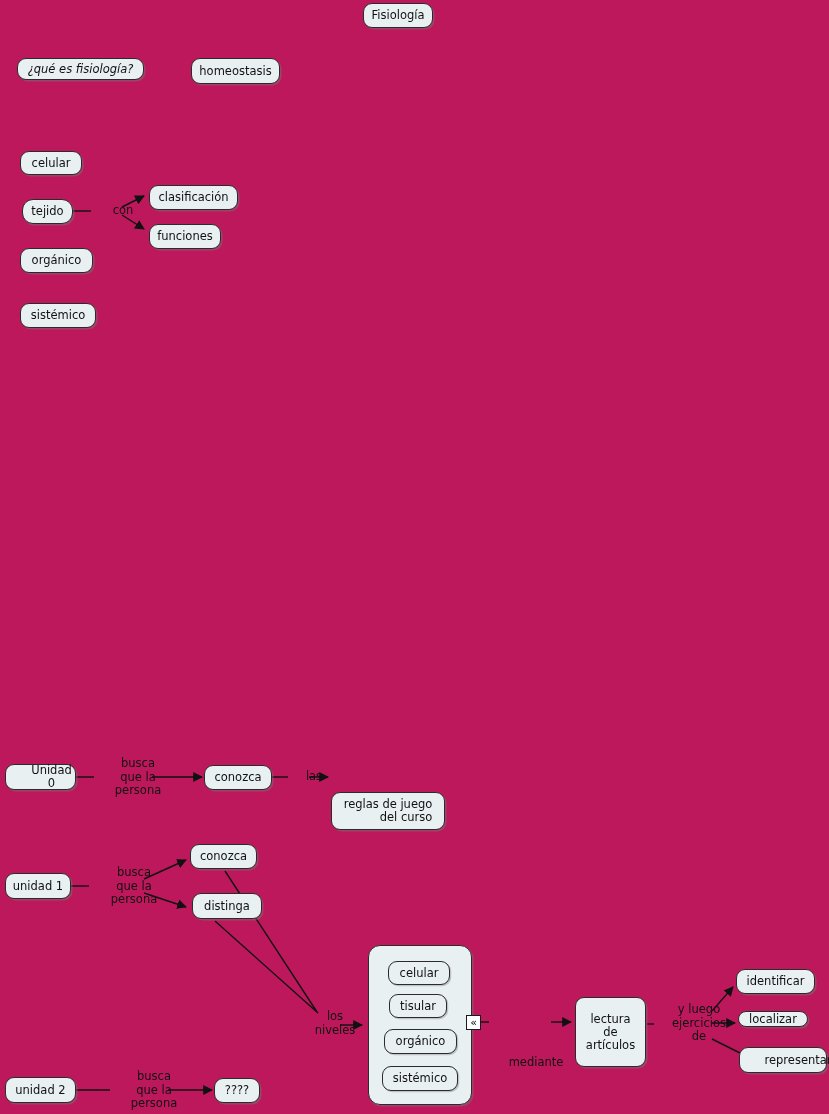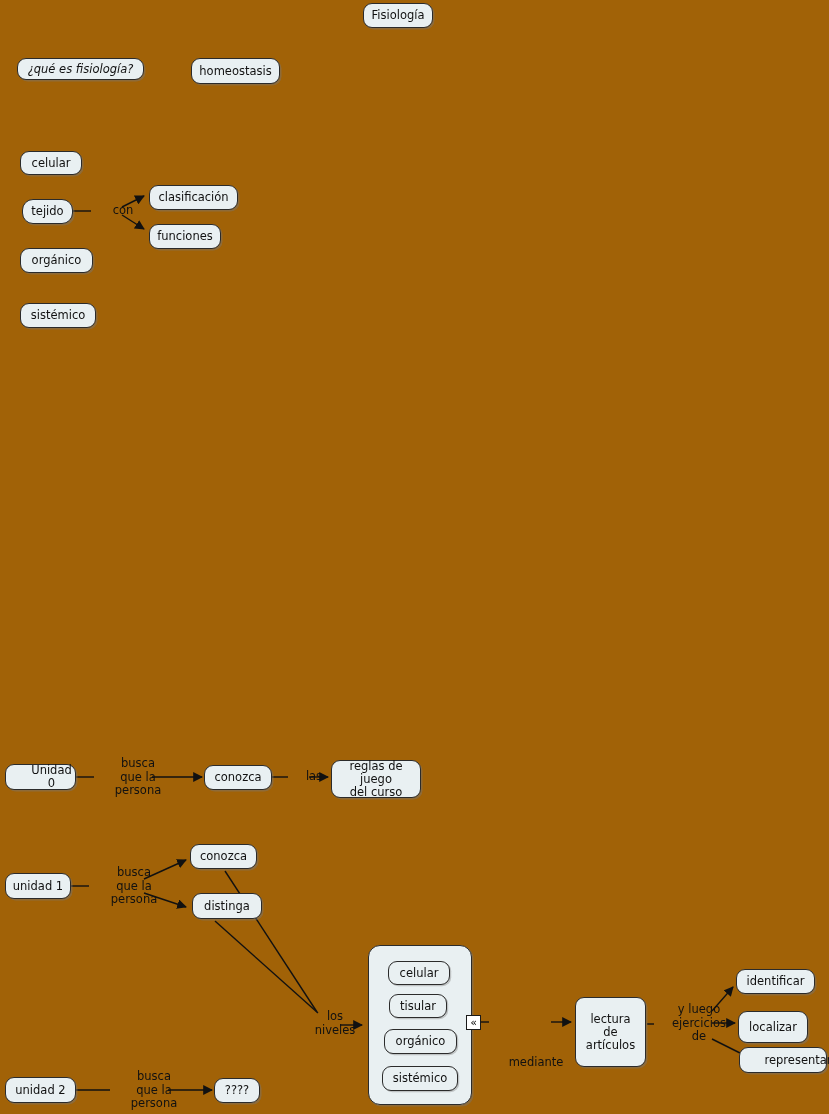--- a/index.html
+++ b/index.html
@@ -5,21 +5,21 @@
 <style>
   html,body{margin:0;padding:0;background:#ffffff;}
   body{
     font-family:"DejaVu Sans","Liberation Sans",sans-serif;
     -webkit-font-smoothing:antialiased;
   }
   #canvas{
     position:relative;
     width:829px;
     height:1114px;
-    background:#a16207;
+    background:#be185d;
     overflow:hidden;
   }
   svg#edges{
     position:absolute;
     left:0;top:0;
     width:829px;height:1114px;
     pointer-events:none;
   }
   
   .node{
@@ -142,21 +142,21 @@
   <div class="node" style="left:5px;top:764px;width:71px;height:26px;padding-left:28px;">Unidad 0</div>
 
   <div class="linklabel" style="left:90px;top:757px;width:64px;">busca
 que la
 persona</div>
 
   <div class="node" style="left:204px;top:765px;width:68px;height:25px;">conozca</div>
 
   <div class="linklabel" style="left:286px;top:770px;width:24px;">las</div>
 
-  <div class="node" style="left:331px;top:760px;width:90px;height:38px;">reglas de juego
+  <div class="node" style="left:331px;top:792px;width:114px;height:38px;text-align:right;">reglas de juego
 del curso</div>
 
   <div class="node" style="left:5px;top:873px;width:66px;height:26px;">unidad 1</div>
 
   <div class="linklabel" style="left:86px;top:866px;width:64px;">busca
 que la
 persona</div>
 
   <div class="node" style="left:190px;top:844px;width:67px;height:25px;">conozca</div>
 
@@ -179,21 +179,21 @@
   <div class="node" style="left:575px;top:997px;width:71px;height:70px;">lectura
 de
 artículos</div>
 
   <div class="linklabel" style="left:652px;top:1003px;width:62px;">y luego
 ejercicios
 de</div>
 
   <div class="node" style="left:736px;top:969px;width:79px;height:25px;">identificar</div>
 
-  <div class="node" style="left:738px;top:1011px;width:70px;height:32px;">localizar</div>
+  <div class="node" style="left:738px;top:1011px;width:70px;height:16px;">localizar</div>
 
   <div class="node" style="left:739px;top:1047px;width:88px;height:26px;padding-left:36px;">representar</div>
 
   <div class="node" style="left:5px;top:1077px;width:71px;height:26px;">unidad 2</div>
 
   <div class="linklabel" style="left:106px;top:1070px;width:64px;">busca
 que la
 persona</div>
 
   <div class="node" style="left:214px;top:1078px;width:46px;height:25px;">????</div>

